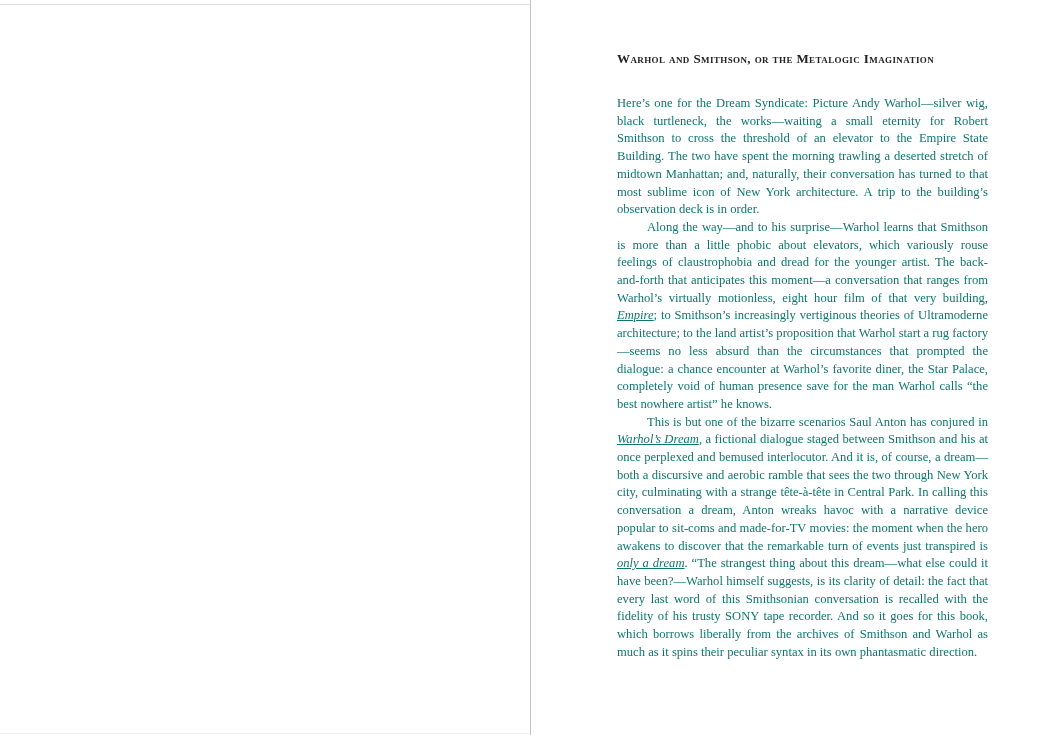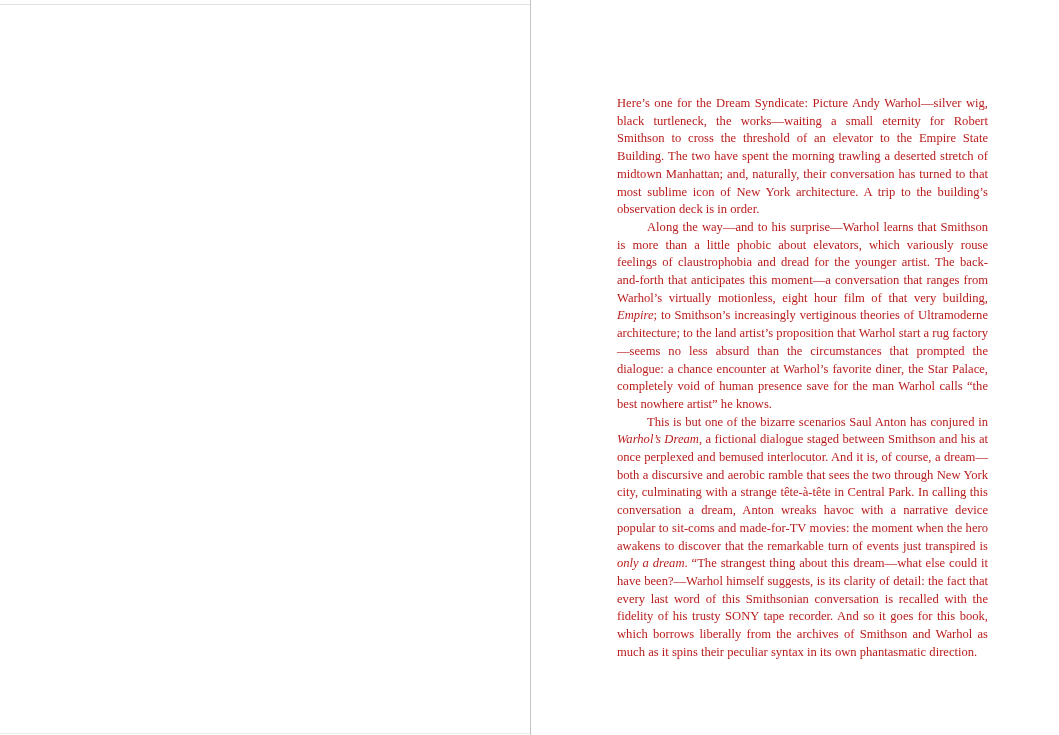--- a/index.html
+++ b/index.html
@@ -74,32 +74,33 @@
     color: #222222;
     white-space: nowrap;
   }
   .body-text {
     position: absolute;
     left: 86px;
     top: 95px;
     width: 371px;
     font-size: 12.6px;
     line-height: 17.7px;
-    color: #b91c1c;
+    color: #0f766e;
     text-align: justify;
   }
   .body-text p {
     margin: 0;
     text-indent: 0;
   }
   .body-text p:not(:first-child) {
     text-indent: 30px;
   }
   .body-text i {
     font-style: italic;
+    text-decoration: underline;
   }
   .folio {
     position: absolute;
     left: 86px;
     top: 687px;
     width: 371px;
     display: flex;
     justify-content: flex-end;
     align-items: baseline;
     font-family: "Liberation Sans", sans-serif;
@@ -112,19 +113,20 @@
     text-align: right;
   }
 </style>
 </head>
 <body>
 
 <div class="spread">
   <div class="page-left"></div>
   <div class="gutter-line"></div>
   <div class="page-right">
+    <div class="chapter-heading">Warhol and Smithson, or the Metalogic Imagination</div>
     <div class="body-text">
         <p><span>Here’s one for the Dream Syndicate: Picture Andy Warhol—silver wig, black turtleneck, the works—waiting a small eternity for Robert Smithson to cross the threshold of an elevator to the Empire State Building. The two have spent the morning trawling a deserted stretch of midtown Manhattan; and, naturally, their conversation has turned to that most sublime icon of New York architecture. A trip to the building’s observation deck is in order.</span></p>
         <p><span>Along the way—and to his surprise—Warhol learns that Smithson is more than a little phobic about elevators, which variously rouse feelings of claustrophobia and dread for the younger artist. The back-and-forth that anticipates this moment—a conversation that ranges from Warhol’s virtually motionless, eight hour film of that very building, </span><i>Empire</i><span>; to Smithson’s increasingly vertiginous theories of Ultramoderne architecture; to the land artist’s proposition that Warhol start a rug factory—seems no less absurd than the circumstances that prompted the dialogue: a chance encounter at Warhol’s favorite diner, the Star Palace, completely void of human presence save for the man Warhol calls “the best nowhere artist” he knows.</span></p>
         <p><span>This is but one of the bizarre scenarios Saul Anton has conjured in </span><i>Warhol’s Dream</i><span>, a fictional dialogue staged between Smithson and his at once perplexed and bemused interlocutor. And it is, of course, a dream—both a discursive and aerobic ramble that sees the two through New York city, culminating with a strange tête-à-tête in Central Park. In calling this conversation a dream, Anton wreaks havoc with a narrative device popular to sit-coms and made-for-TV movies: the moment when the hero awakens to discover that the remarkable turn of events just transpired is </span><i>only a dream</i><span>. “The strangest thing about this dream—what else could it have been?—Warhol himself suggests, is its clarity of detail: the fact that every last word of this Smithsonian conversation is recalled with the fidelity of his trusty SONY tape recorder. And so it goes for this book, which borrows liberally from the archives of Smithson and Warhol as much as it spins their peculiar syntax in its own phantasmatic direction.</span></p>
       </div>
   </div>
 </div>
 
 </body></html>

